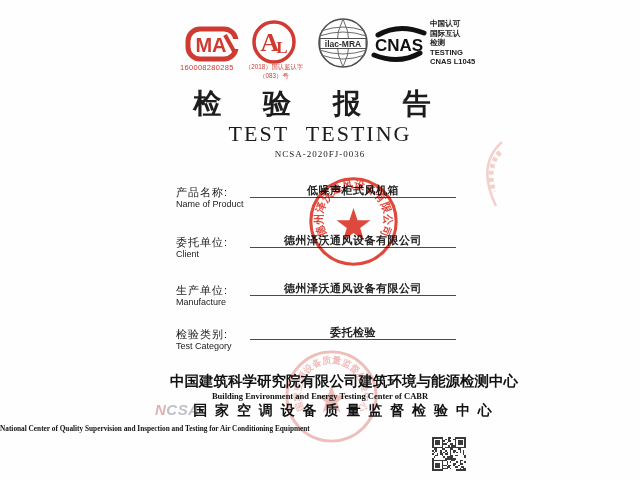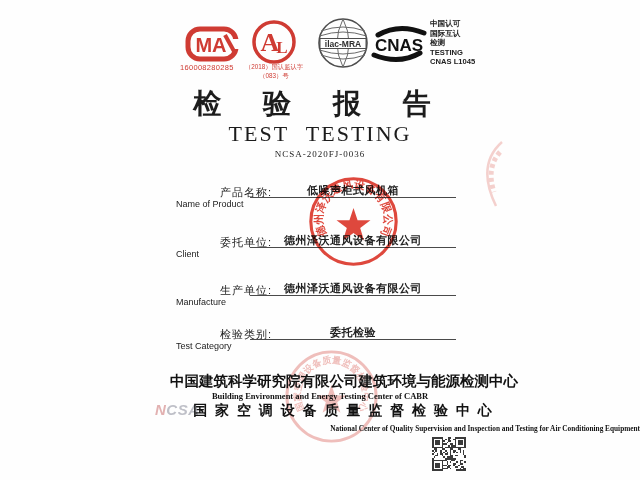--- a/index.html
+++ b/index.html
@@ -14,41 +14,41 @@
 
   
   .title-zh{left:0;right:0;top:85px;text-align:center;font-size:28px;font-weight:bold;
             letter-spacing:17px;padding-left:1px;color:#1c1c1c;}
   .title-en{left:0;right:0;top:121px;text-align:center;font-family:"Liberation Serif",serif;
             font-size:22px;letter-spacing:2px;word-spacing:10px;color:#1c1c1c;}
   .report-no{left:0;right:0;top:149px;text-align:center;font-family:"Liberation Serif",serif;
              font-size:9px;letter-spacing:1px;color:#222;}
 
   
-  .row-label-zh{left:176px;font-size:11px;letter-spacing:1px;color:#222;margin-left:44px;}
+  .row-label-zh{left:176px;font-size:11px;letter-spacing:1px;color:#222;}
   .row-label-en{left:176px;font-size:9px;color:#222;}
   .row-line{left:250px;width:206px;height:0;border-bottom:1px solid #4a4a4a;}
   .row-value{left:250px;width:206px;text-align:center;font-size:11px;font-weight:bold;
              letter-spacing:.5px;color:#222;}
 
   
   .stamp-main{left:305px;top:173px;width:97px;height:97px;mix-blend-mode:multiply;opacity:.93;}
   .stamp-edge{left:474px;top:140px;width:40px;height:70px;opacity:.45;}
   .stamp-footer{left:283px;top:348px;width:97px;height:97px;opacity:.34;}
 
   
   .org-zh{left:0;right:0;top:372px;text-align:center;font-size:14.5px;font-weight:bold;color:#111;margin-left:48px;}
   .org-en{left:0;right:0;top:391px;text-align:center;font-size:8.5px;font-weight:bold;
           font-family:"Liberation Serif",serif;color:#111;}
   .ncsa-mark{left:155px;top:401px;font-size:15px;font-weight:bold;font-style:italic;letter-spacing:.5px;}
   .ncsa-n{color:#e2b1b1;}
   .ncsa-rest{color:#bfc0c8;}
   .center-zh{left:0;right:0;top:402px;text-align:center;font-size:14px;font-weight:bold;
              letter-spacing:2px;color:#111;padding-left:47px;}
-  .center-en{left:0;right:0;top:424px;text-align:right;font-size:7.3px;font-weight:bold;
+  .center-en{left:0;right:0;top:424px;text-align:left;font-size:7.3px;font-weight:bold;
              font-family:"Liberation Serif",serif;color:#111;}
   .qr{left:432px;top:437px;width:34px;height:34px;}
 </style>
 </head>
 <body>
 
 <div class="page">
 
   <svg class="abs" style="left:185px;top:25px" width="54" height="38" viewBox="0 0 54 38">
     <rect x="3" y="4" width="48" height="30" rx="12" ry="12" fill="none" stroke="#cf3b33" stroke-width="5"></rect>

